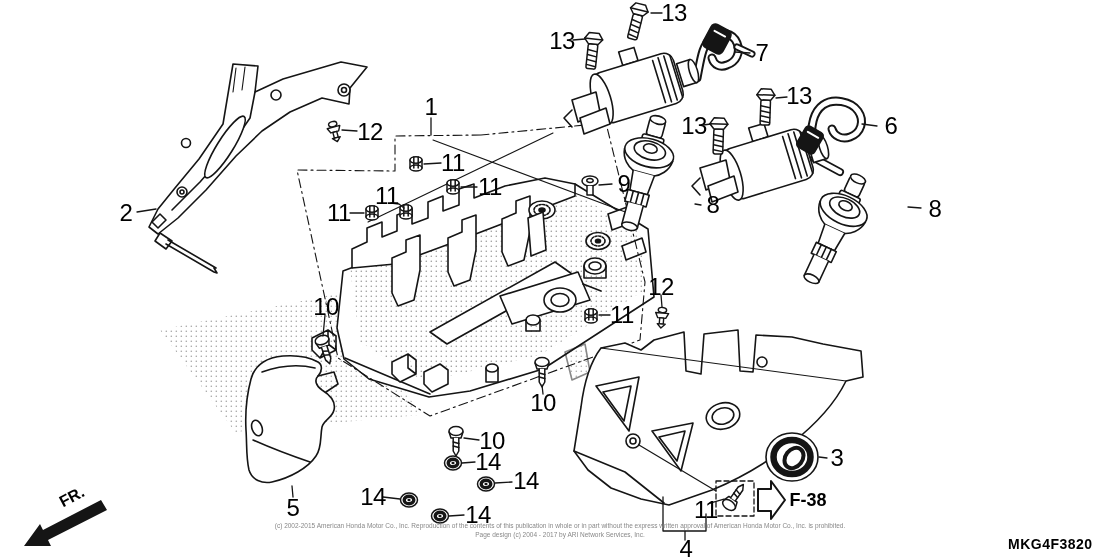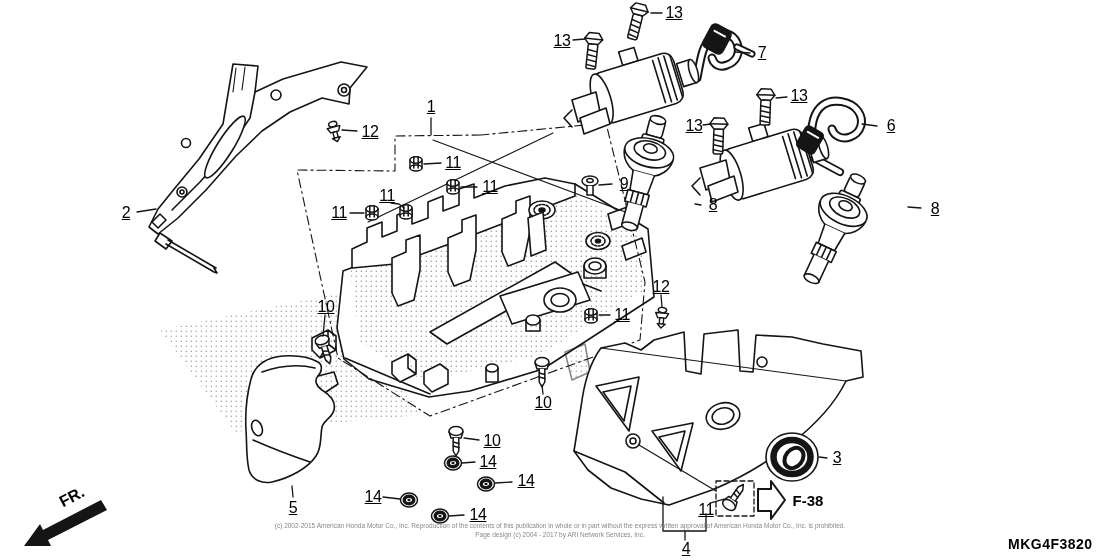--- a/index.html
+++ b/index.html
@@ -1,22 +1,22 @@
 <!DOCTYPE html>
 <html><head>
 <meta charset="utf-8">
 <style>
   html,body{margin:0;padding:0;background:#fff;}
   #stage{position:relative;width:1120px;height:560px;background:#fff;overflow:hidden;
          font-family:"Liberation Sans",sans-serif;}
   #art{position:absolute;left:0;top:0;}
-  .co{position:absolute;transform:translate(-50%,-50%);font-size:16px;color:#000;
+  .co{position:absolute;transform:translate(-50%,-50%);font-size:24px;color:#000;
       font-family:"Liberation Sans",sans-serif;letter-spacing:-0.5px;white-space:nowrap;
-      cursor:pointer;text-decoration:underline;}
-  .ref{position:absolute;transform:translate(-50%,-50%);font-size:15px;font-weight:bold;
+      cursor:pointer;}
+  .ref{position:absolute;transform:translate(-50%,-50%);font-size:18px;font-weight:bold;
       color:#000;cursor:pointer;text-align:center;}
   .fr{position:absolute;left:72px;top:497px;transform:translate(-50%,-50%) rotate(-28deg);
       font-size:16px;font-weight:bold;color:#000;}
   .code{position:absolute;left:1008px;top:536px;font-size:14px;font-weight:bold;color:#000;
       letter-spacing:0.5px;}
   .footer{position:absolute;left:0;top:521px;width:1120px;text-align:center;color:#888;
       font-size:6.5px;line-height:9px;font-family:"Liberation Sans",sans-serif;}
 </style>
 </head>
 <body>

